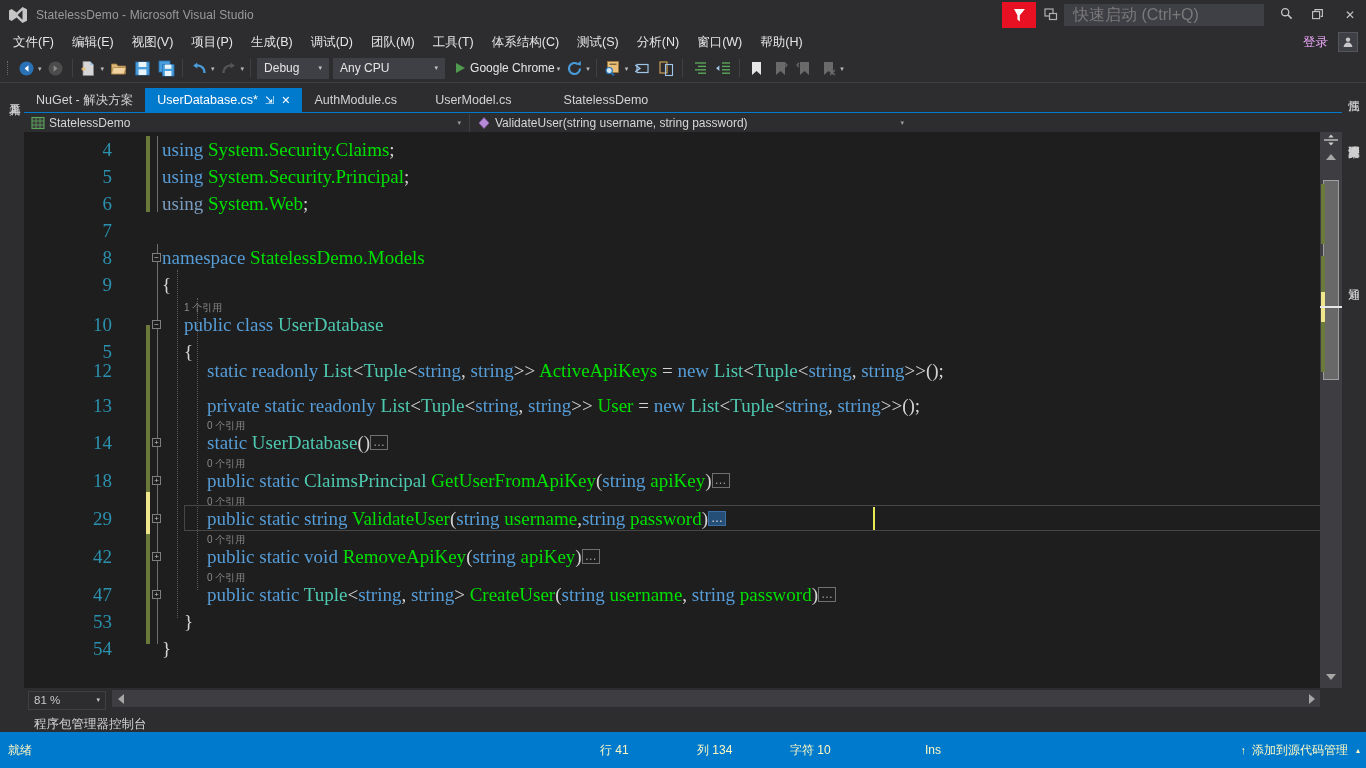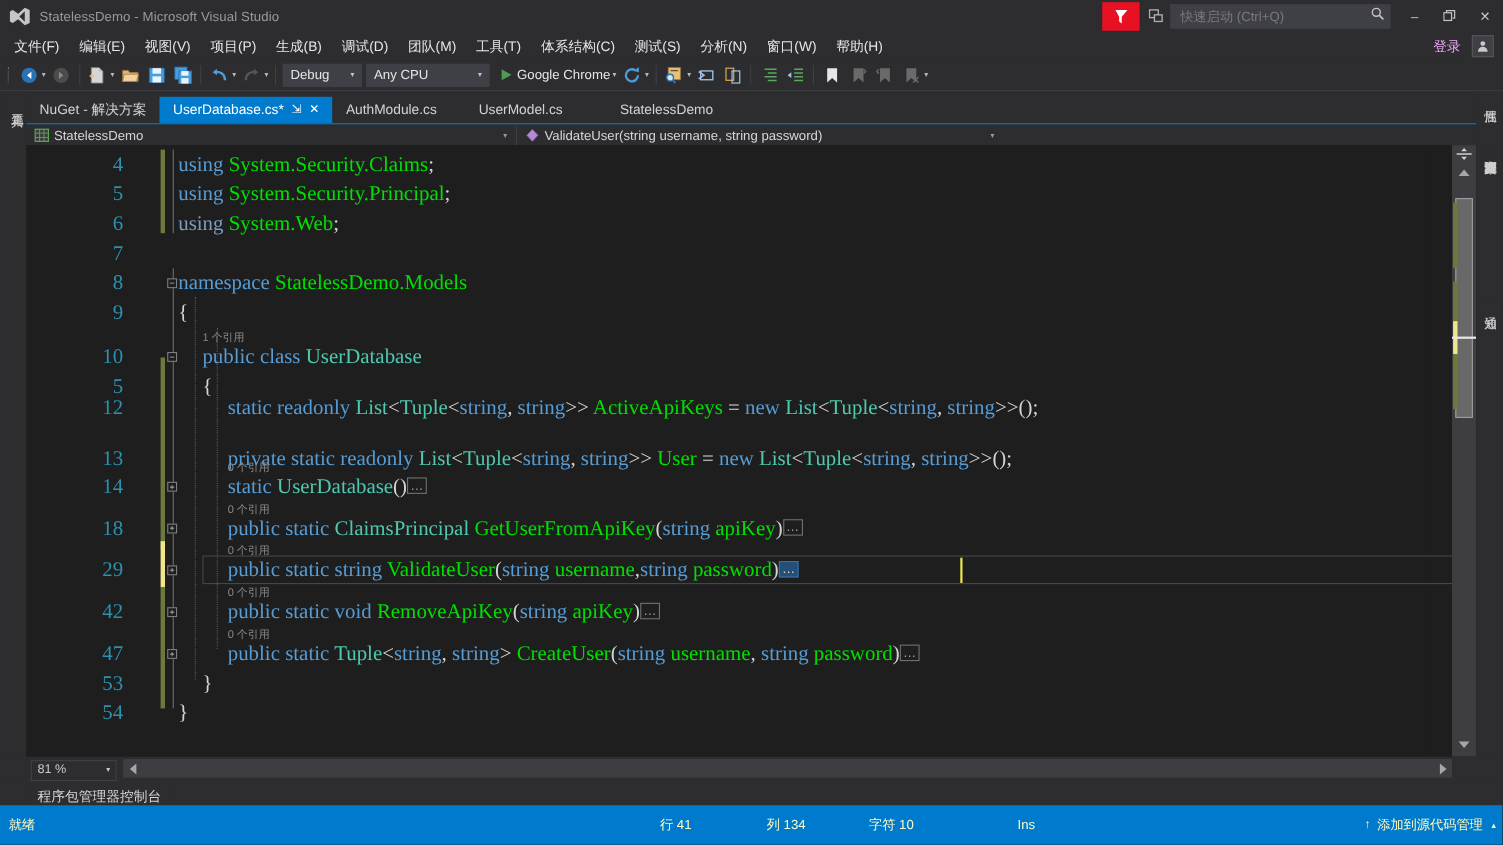--- a/index.html
+++ b/index.html
@@ -35,21 +35,21 @@
   .feedback-btn svg { display: block; }
   .window-icon-btn {
     width: 26px; height: 26px; display: flex; align-items: center; justify-content: center;
   }
   .quick-launch {
     width: 200px; height: 22px; background: #3f3f46; border: 1px solid #3f3f46;
     display: flex; align-items: center; padding: 0 4px 0 8px; margin-right: 6px;
   }
   .quick-launch input {
     flex: 1; background: transparent; border: 0; outline: none;
-    color: #8f8f8f; font-size: 12px; font-family: "Liberation Sans", sans-serif;
+    color: #8f8f8f; font-size: 16px; font-family: "Liberation Sans", sans-serif;
   }
   .quick-launch input::placeholder { color: #7a7a7a; }
   .caption-btn {
     width: 32px; height: 30px; display: flex; align-items: center; justify-content: center;
     color: #c5c5c5; font-size: 12px;
   }
 
   
   .menubar {
     position: absolute; left: 0; top: 30px; width: 1366px; height: 24px;
@@ -647,21 +647,21 @@
       <div class="ln-row" style="position:absolute; top:206px; left:0; width:1272px;">
         <span class="lnum">5</span>
         <span class="codeline" style="left:160px;"><span class="p">{</span></span>
       </div>
 
       <div class="ln-row" style="position:absolute; top:225px; left:0; width:1272px;">
         <span class="lnum">12</span>
         <span class="codeline" style="left:183px;"><span class="k">static</span><span class="p"> </span><span class="k">readonly</span><span class="p"> </span><span class="ty">List</span><span class="p">&lt;</span><span class="ty">Tuple</span><span class="p">&lt;</span><span class="k">string</span><span class="p">, </span><span class="k">string</span><span class="p">&gt;&gt; </span><span class="id">ActiveApiKeys</span><span class="p"> = </span><span class="k">new</span><span class="p"> </span><span class="ty">List</span><span class="p">&lt;</span><span class="ty">Tuple</span><span class="p">&lt;</span><span class="k">string</span><span class="p">, </span><span class="k">string</span><span class="p">&gt;&gt;();</span></span>
       </div>
 
-      <div class="ln-row" style="position:absolute; top:272px; left:0; width:1272px;">
+      <div class="ln-row" style="position:absolute; top:260px; left:0; width:1272px;">
         <span class="lnum">13</span>
         <span class="codeline" style="left:183px;"><span class="k">private</span><span class="p"> </span><span class="k">static</span><span class="p"> </span><span class="k">readonly</span><span class="p"> </span><span class="ty">List</span><span class="p">&lt;</span><span class="ty">Tuple</span><span class="p">&lt;</span><span class="k">string</span><span class="p">, </span><span class="k">string</span><span class="p">&gt;&gt; </span><span class="id">User</span><span class="p"> = </span><span class="k">new</span><span class="p"> </span><span class="ty">List</span><span class="p">&lt;</span><span class="ty">Tuple</span><span class="p">&lt;</span><span class="k">string</span><span class="p">, </span><span class="k">string</span><span class="p">&gt;&gt;();</span></span>
       </div>
 
       <div class="codelens" style="left:183px; top:288px;">0 个引用</div>
 
       <div class="ln-row" style="position:absolute; top:297px; left:0; width:1272px;">
         <span class="lnum">14</span>
         <span class="fold-box" style="left:128px; top:9px;">+</span>
         <span class="codeline" style="left:183px;"><span class="k">static</span><span class="p"> </span><span class="ty">UserDatabase</span><span class="p">()</span><span class="ellipsis-box">…</span></span>

